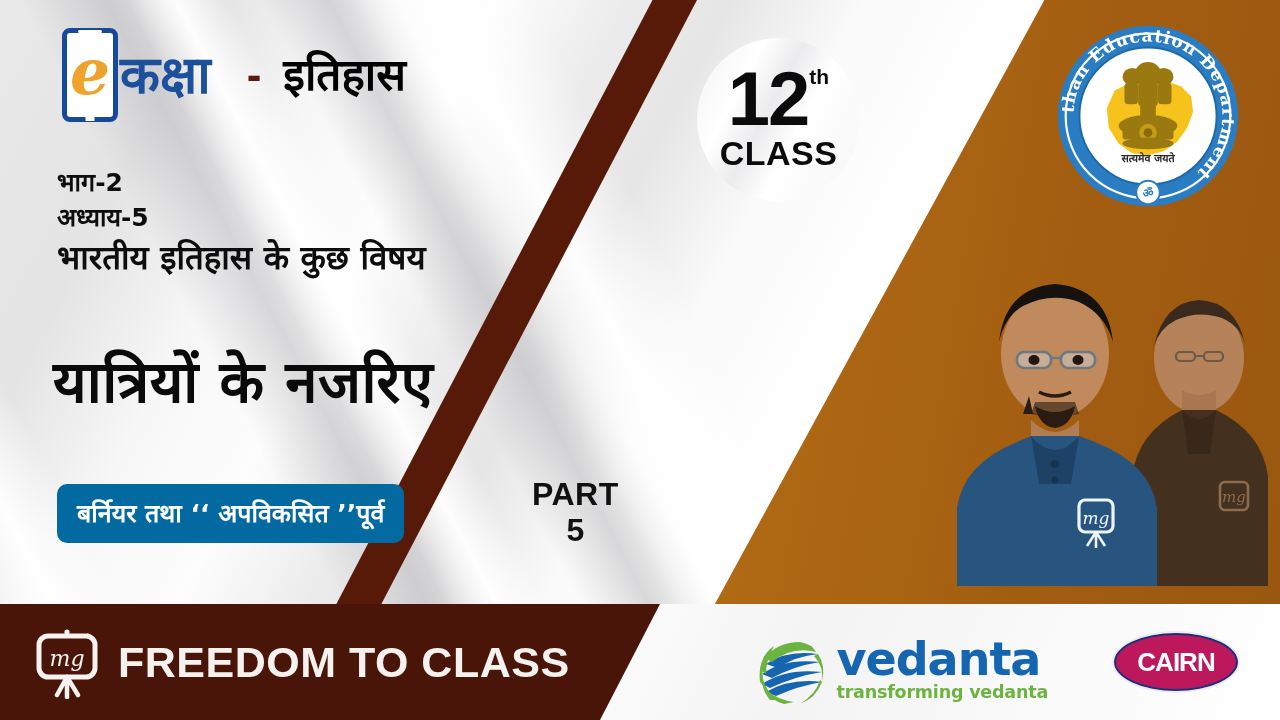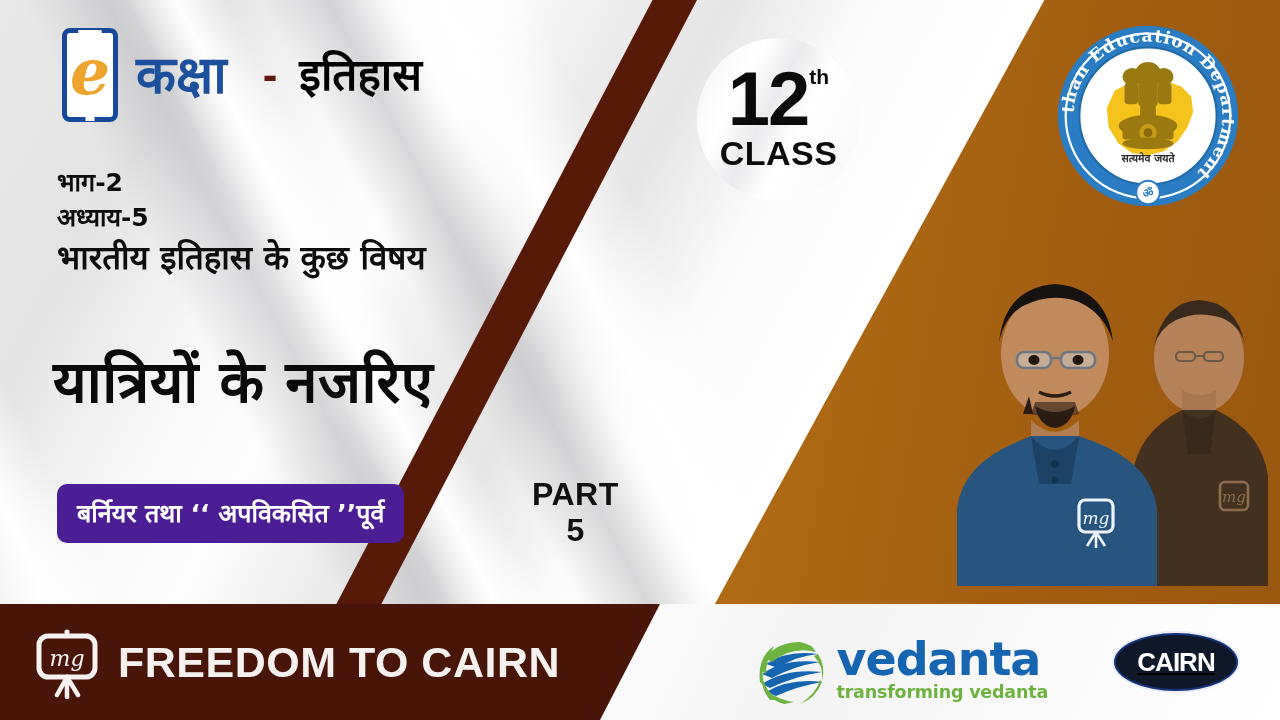--- a/index.html
+++ b/index.html
@@ -109,21 +109,21 @@
   }
   .phone-e {
     font-family: "DejaVu Serif", serif;
     font-style: italic; font-weight: 700;
     font-size: 63px; color: #eda32c; line-height: .78;
     margin-top: -4px;
   }
   .brand-hi {
     font-family: "DejaVu Sans", sans-serif;
     font-weight: 700; font-size: 52px; color: #1c4f9c;
-    margin-left: 18px; line-height: 1;
+    margin-left: 2px; line-height: 1;
   }
   .brand-dash {
     font-weight: 700; font-size: 44px; color: #5e1a0c;
     margin: 0 22px 0 36px; line-height: 1;
   }
   .brand-sub {
     font-family: "DejaVu Sans", sans-serif;
     font-weight: 700; font-size: 44px; color: #000000; line-height: 1;
   }
 
@@ -138,21 +138,21 @@
 
   .main-title {
     position: absolute; left: 53px; top: 340px; z-index: 5;
     font-family: "DejaVu Sans", sans-serif;
     font-weight: 700; font-size: 58px; color: #0a0a0a;
     letter-spacing: .5px;
   }
 
   .topic-badge {
     position: absolute; left: 57px; top: 484px; z-index: 5;
-    background: #4c1d95;
+    background: #0369a1;
     border-radius: 10px;
     padding: 11px 20px 14px 20px;
     color: #ffffff;
     font-family: "DejaVu Sans", sans-serif;
     font-weight: 700; font-size: 25px;
     white-space: nowrap;
   }
 
   .part-block {
     position: absolute; left: 532px; top: 478px; z-index: 5;
@@ -219,24 +219,24 @@
     line-height: .95; letter-spacing: -1px;
   }
   .vedanta-tag {
     font-family: "DejaVu Sans", sans-serif;
     font-weight: 700; font-size: 17.5px; color: #6cb33f;
     letter-spacing: -.2px; text-align: right; margin-top: 1px;
   }
   .cairn {
     width: 128px; height: 62px;
     border-radius: 50%;
-    background: #0f172a;
+    background: #be185d;
     border: 2px solid #e9eef6;
     box-shadow: 0 0 0 2px #14337f inset;
-    display: flex; align-items: center; justify-content: center; text-decoration: underline;
+    display: flex; align-items: center; justify-content: center;
   }
   .cairn span {
     color: #ffffff; font-weight: 700; font-size: 26px;
     letter-spacing: -1px;
     font-family: "Liberation Sans", sans-serif;
   }
 </style>
 </head>
 <body>
 
@@ -363,21 +363,21 @@
   <div class="bottom-brown"></div>
 
   <div class="fts-row">
     <svg class="mg-mark" viewBox="0 0 74 74">
       <rect x="9" y="11" width="56" height="41" rx="9" fill="none" stroke="#f6f2f0" stroke-width="5"></rect>
       <path d="M37,52 L27,70 M37,52 L37,72 M37,52 L48,70" stroke="#f6f2f0" stroke-width="4.5" fill="none" stroke-linecap="round"></path>
       <circle cx="37" cy="7" r="2.6" fill="#f6f2f0"></circle>
       <path d="M57,9 q7,4 8,11" stroke="#f6f2f0" stroke-width="2.4" fill="none"></path>
       <text x="37" y="41" text-anchor="middle" font-family="DejaVu Serif, serif" font-style="italic" font-size="22" fill="#f6f2f0">mg</text>
     </svg>
-    <div class="fts-text">FREEDOM TO CAIRN</div>
+    <div class="fts-text">FREEDOM TO CLASS</div>
   </div>
 
   <div class="sponsors">
     <div class="vedanta">
       <svg width="72" height="72" viewBox="0 0 72 72">
         <g>
           <path d="M10,30 Q30,16 62,20 Q40,22 22,34 Z" fill="#1565b0"></path>
           <path d="M6,40 Q28,24 64,28 Q38,32 16,44 Z" fill="#1565b0"></path>
           <path d="M6,50 Q30,34 66,38 Q40,42 14,54 Z" fill="#1565b0"></path>
           <path d="M10,58 Q34,44 66,48 Q42,52 20,62 Z" fill="#1565b0"></path>

